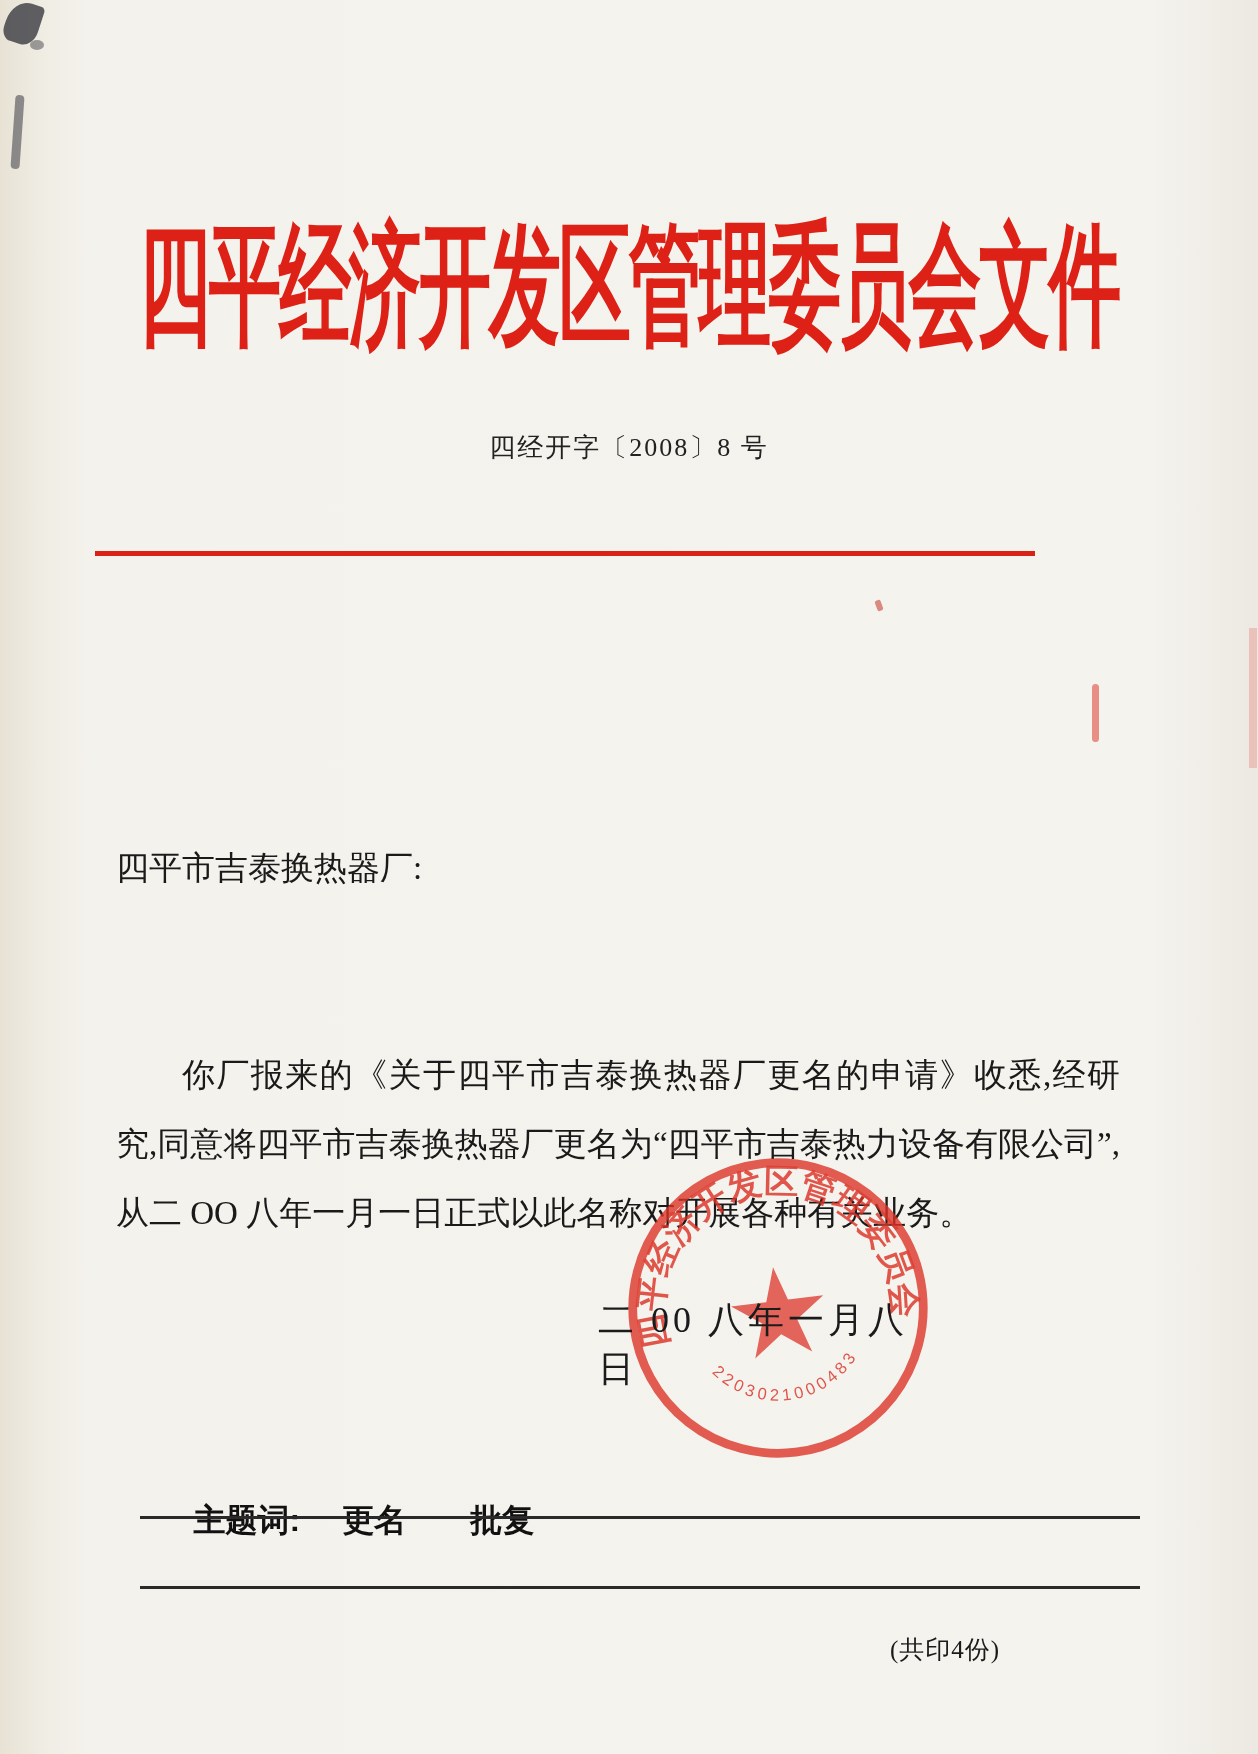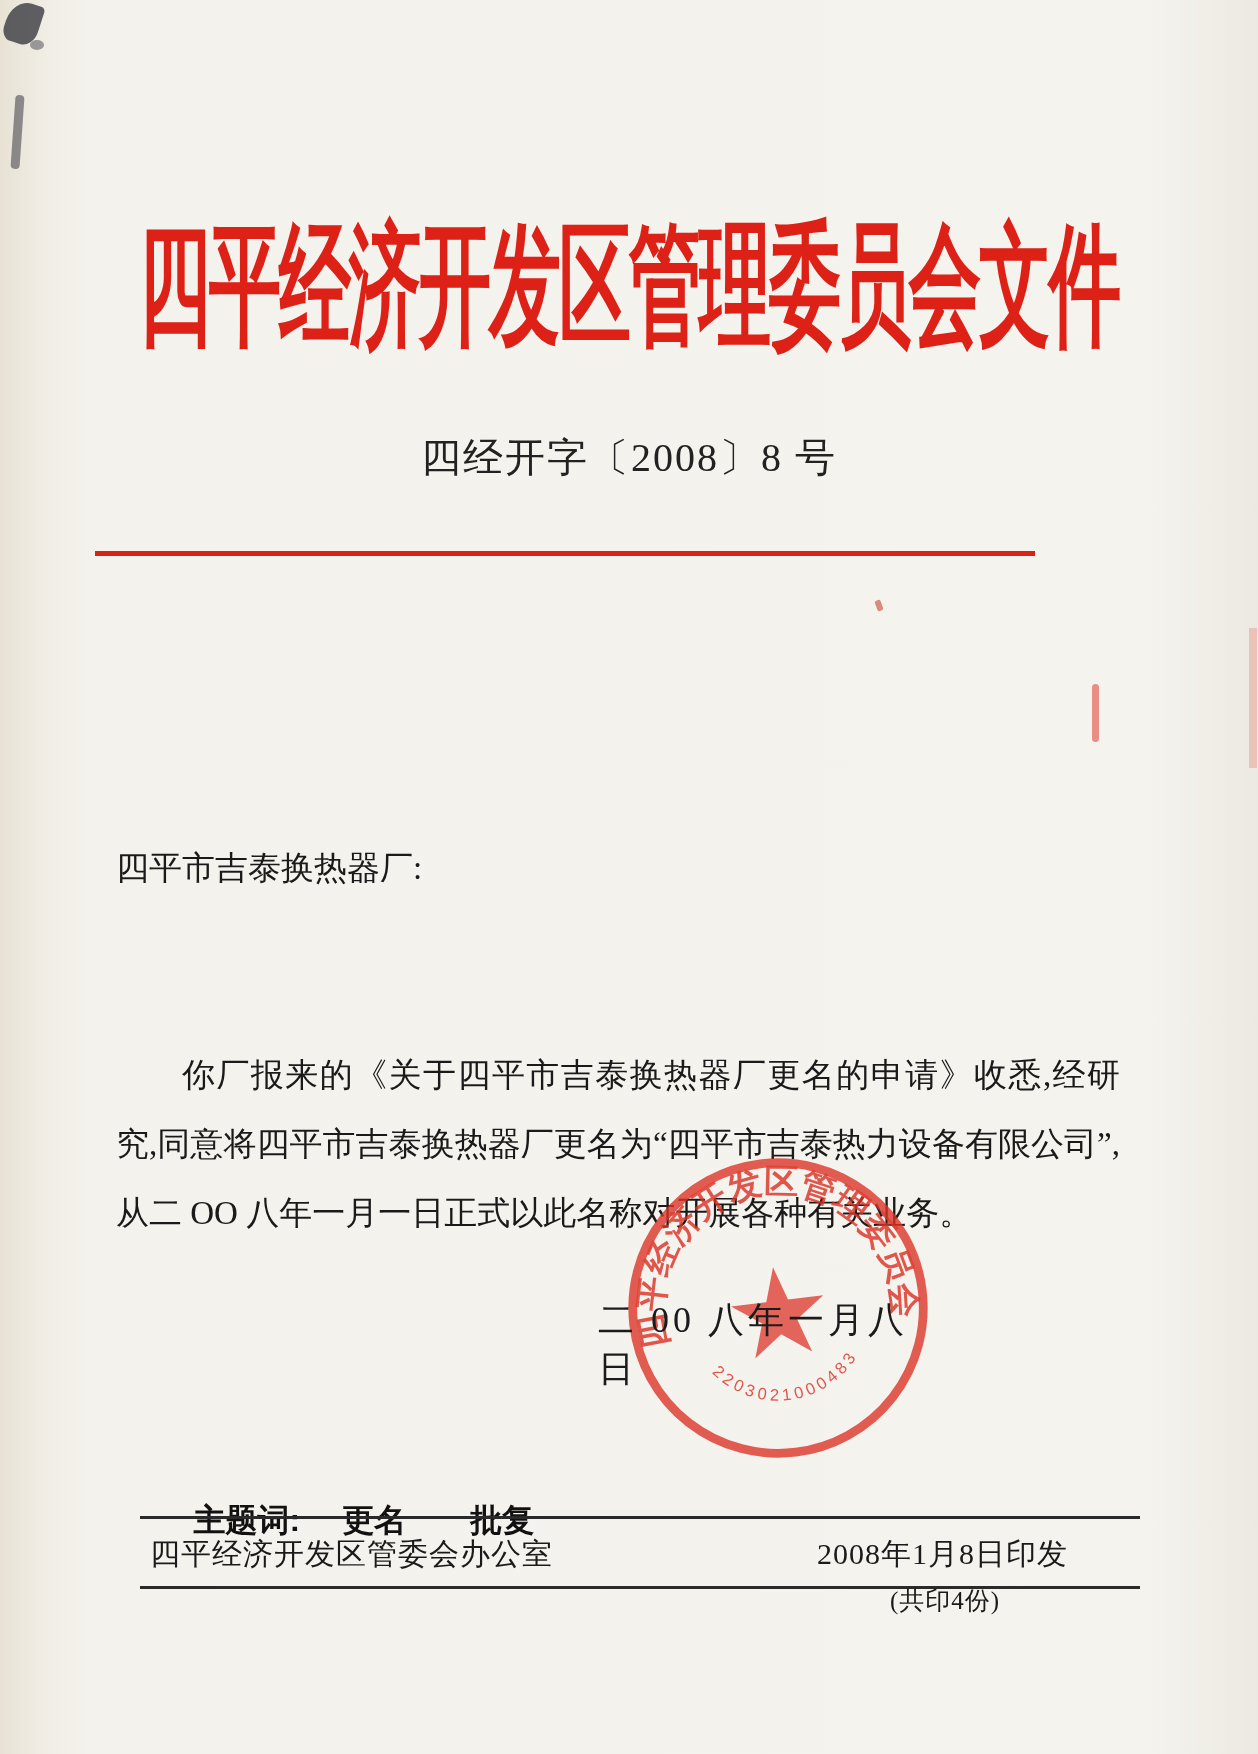--- a/index.html
+++ b/index.html
@@ -30,21 +30,21 @@
     font-size:72px;
     letter-spacing:-2px;
     color:#dd2116;
     transform:scaleY(1.85);
     transform-origin:center top;
     white-space:nowrap;
   }
   .doc-number{
     position:absolute;top:430px;left:0;right:0;
     text-align:center;
-    font-size:40px;
+    font-size:26px;
     letter-spacing:2px;
     white-space:pre-wrap;
     color:#222;
   }
   .red-rule{
     position:absolute;top:551px;left:95px;width:940px;height:5px;
     background:#da2317;
   }
   .doc-title{
     position:absolute;top:597px;left:0;right:0;
@@ -93,21 +93,21 @@
   .rule-top{top:1516px;}
   .rule-bottom{top:1586px;}
   .footer-row{
     position:absolute;top:1534px;left:150px;width:980px;
     display:flex;justify-content:space-between;align-items:baseline;
     font-size:30px;color:#1a1a1a;
   }
   .footer-office{letter-spacing:1px;}
   .footer-date{letter-spacing:1px;margin-right:62px;}
   .copies{
-    position:absolute;top:1584px;left:890px;
+    position:absolute;top:1633px;left:890px;
     font-size:25px;color:#1a1a1a;letter-spacing:1px;
   }
 </style>
 </head>
 <body>
 
 <div class="page">
 
   <div class="mark m1"></div>
   <div class="mark m2"></div>
@@ -144,22 +144,18 @@
   </div>
 
   <div class="date-line">二 00 八年一月八日</div>
 
   <div class="subject-row">
     <span>主题词:</span><span class="subject-terms">更名　　批复</span>
   </div>
 
   <div class="rule-black rule-top"></div>
 
-  <div class="footer-row">
-    <span class="footer-office">四平经济开发区管委会办公室</span>
-    <span class="footer-date">2008年1月8日印发</span>
-  </div>
 
   <div class="rule-black rule-bottom"></div>
 
   <div class="copies">(共印4份)</div>
 
 </div>
 
 </body></html>

